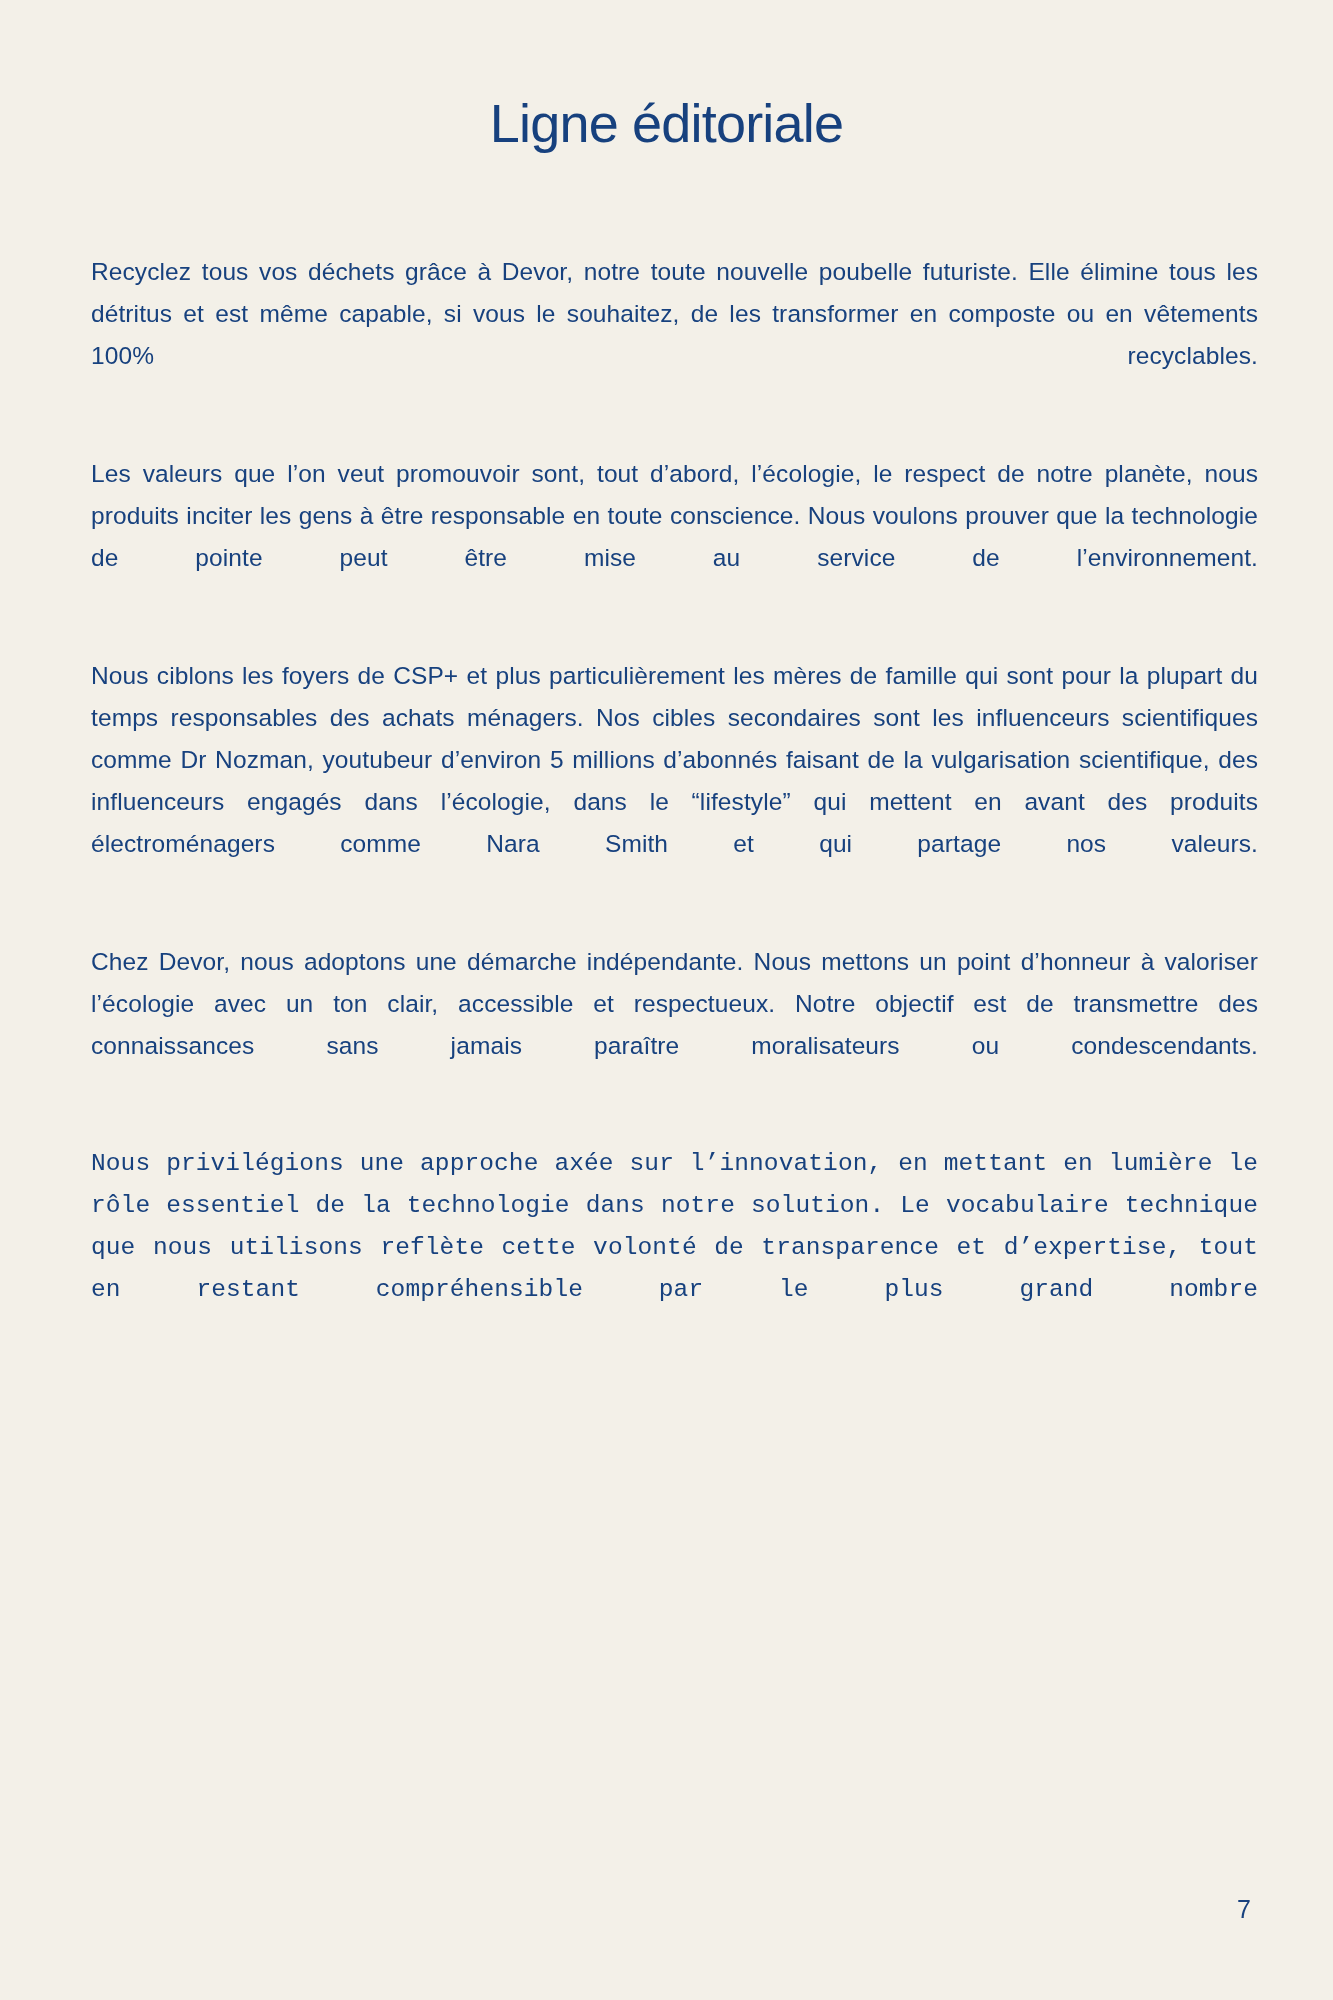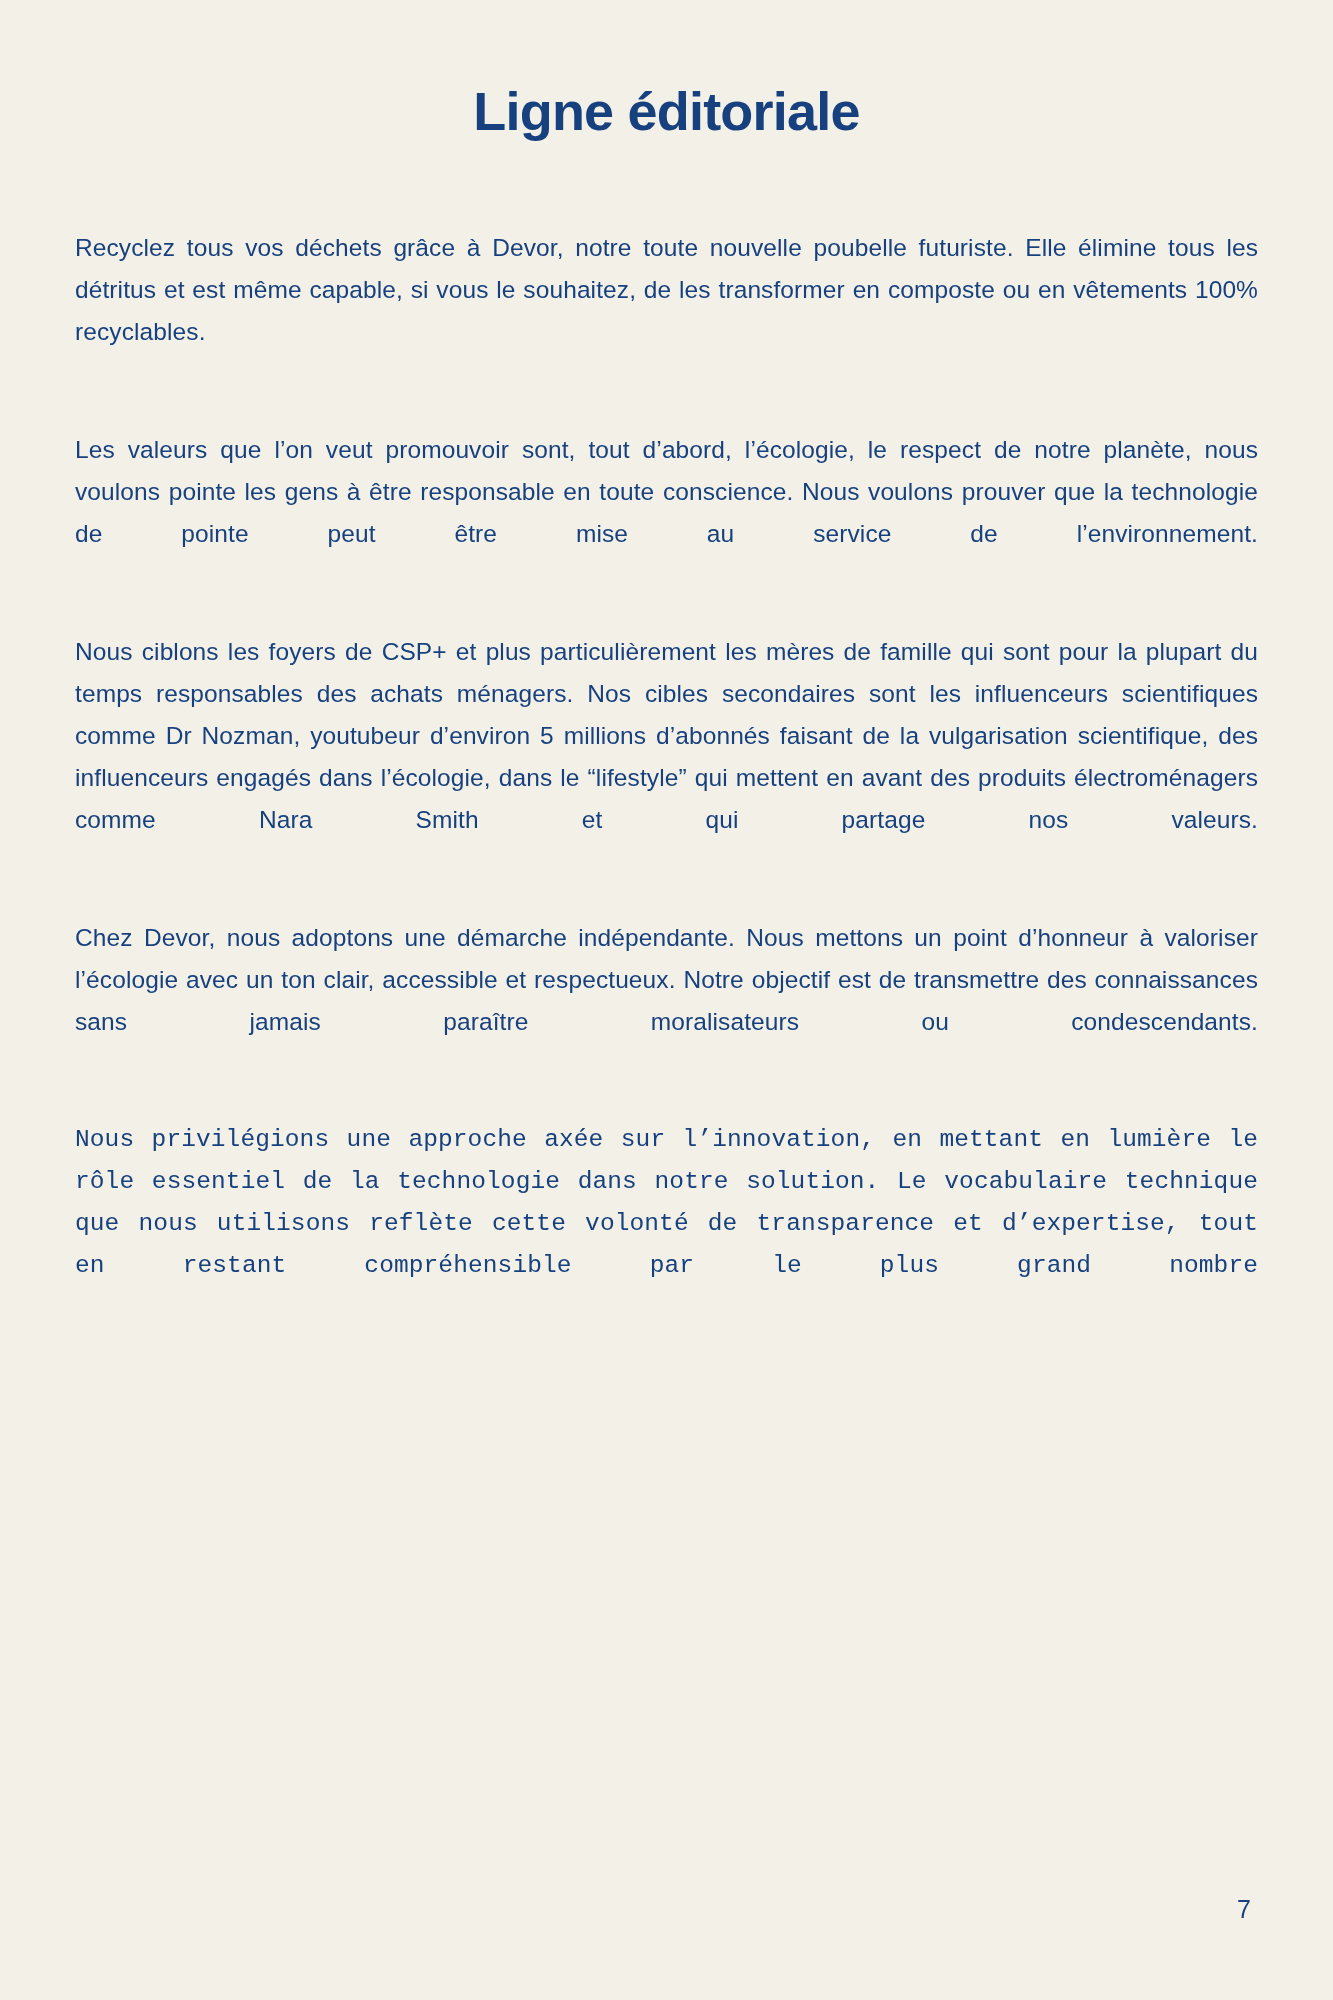--- a/index.html
+++ b/index.html
@@ -20,41 +20,41 @@
     position: absolute;
     inset: 0;
     background: #f3f0e8;
     display: flex;
     flex-direction: column;
   }
 
   .page-title {
     text-align: center;
     font-size: 54px;
-    font-weight: 700;
+    font-weight: 400;
     letter-spacing: -0.8px;
     color: #17417e;
-    margin: 0;
+    margin: 12px;
     padding-top: 82px;
     line-height: 1.1;
     white-space: pre;
   }
 
   .content {
     padding: 0 75px 0 75px;
     margin-top: 86px;
   }
 
   .para {
     font-size: 24.5px;
     line-height: 42px;
     color: #17417e;
     text-align: justify;
     text-justify: inter-word;
-    margin: 0 0 34px 0;
+    margin: 0 0 34px 16px;
     letter-spacing: 0.1px;
     -webkit-hyphens: none;
     hyphens: none;
   }
 
   .para:last-of-type {
     margin-bottom: 0;
     font-family: Liberation Mono, monospace;
   }
 
@@ -77,21 +77,21 @@
 </style>
 </head>
 <body>
 
 <div class="page">
 
   <h1 class="page-title">Ligne éditoriale</h1>
 
   <div class="content">
     <p class="para">Recyclez tous vos déchets grâce à Devor, notre toute nouvelle poubelle futuriste. Elle élimine tous les détritus et est même capable, si vous le souhaitez, de les transformer en composte ou en vêtements 100% recyclables.</p>
-    <p class="para">Les valeurs que l’on veut promouvoir sont, tout d’abord, l’écologie, le respect de notre planète, nous voulons pointe les gens à être responsable en toute conscience. Nous voulons prouver que la technologie de pointe peut être mise au service de l’environnement.</p>
+    <p class="para">Les valeurs que l’on veut promouvoir sont, tout d’abord, l’écologie, le respect de notre planète, nous produits inciter les gens à être responsable en toute conscience. Nous voulons prouver que la technologie de pointe peut être mise au service de l’environnement.</p>
     <p class="para">Nous ciblons les foyers de CSP+ et plus particulièrement les mères de famille qui sont pour la plupart du temps responsables des achats ménagers. Nos cibles secondaires sont les influenceurs scientifiques comme Dr Nozman, youtubeur d’environ 5 millions d’abonnés faisant de la vulgarisation scientifique, des influenceurs engagés dans l’écologie, dans le “lifestyle” qui mettent en avant des produits électroménagers comme Nara Smith et qui partage nos valeurs.</p>
     <p class="para">Chez Devor, nous adoptons une démarche indépendante. Nous mettons un point d’honneur à valoriser l’écologie avec un ton clair, accessible et respectueux. Notre objectif est de transmettre des connaissances sans jamais paraître moralisateurs ou condescendants.</p>
     <p class="para">Nous privilégions une approche axée sur l’innovation, en mettant en lumière le rôle essentiel de la technologie dans notre solution. Le vocabulaire technique que nous utilisons reflète cette volonté de transparence et d’expertise, tout en restant compréhensible par le plus grand nombre</p>
   </div>
 
   <div class="page-number">7</div>
 
 </div>
 
 </body></html>

